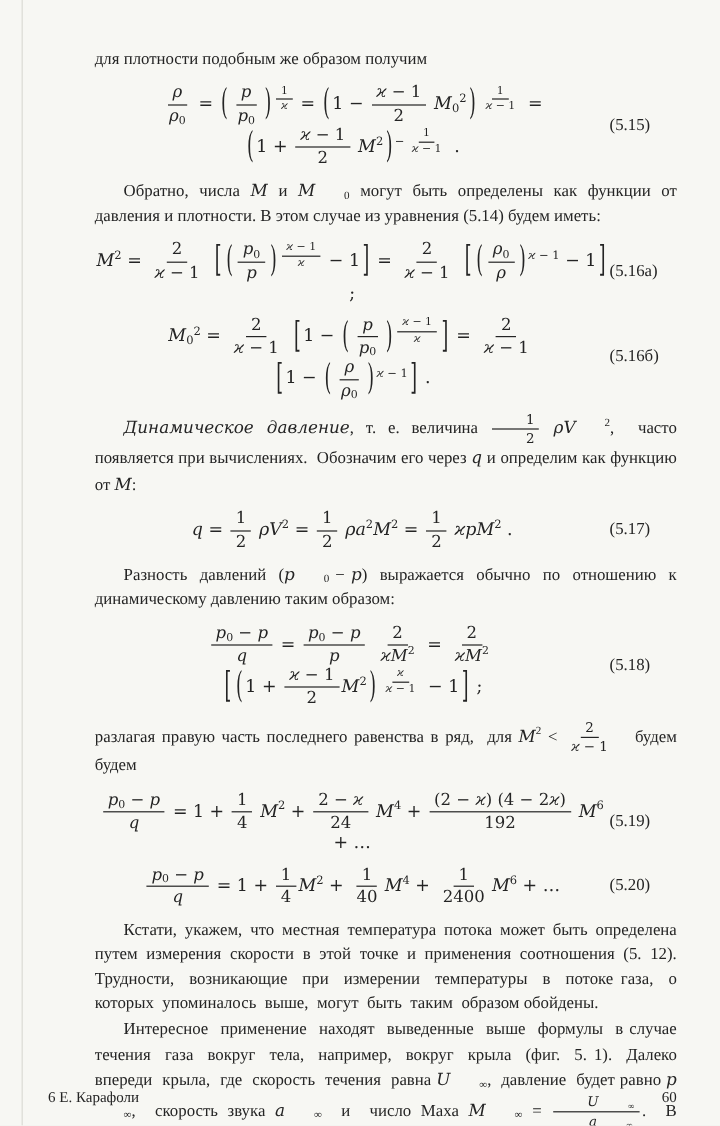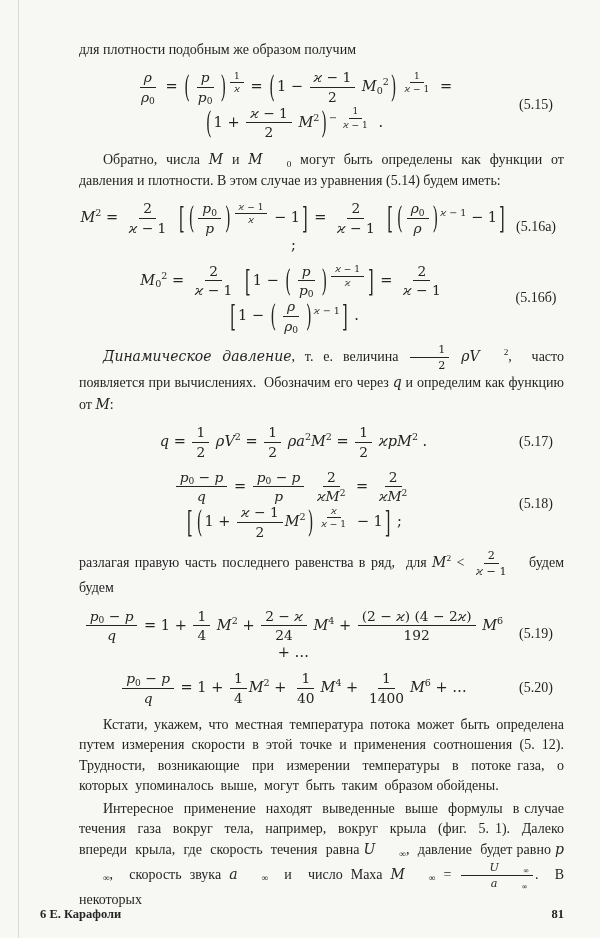--- a/index.html
+++ b/index.html
@@ -5,36 +5,36 @@
   html,body{margin:0;padding:0;}
   body{width:600px;background:#e9e9e5;font-family:"Liberation Serif",serif;}
   .page{width:600px;height:938px;background:#f7f7f3;color:#242424;box-sizing:border-box;
         position:relative;padding:38px 36px 18px 40px;overflow:hidden;}
   .gutter{position:absolute;left:18px;top:0;bottom:0;width:1px;background:rgba(60,60,50,0.15);}
   .content{position:relative;margin-left:39px;}
   .para{font-size:14px;line-height:1.46;text-align:justify;margin:2px 0;hyphens:auto;}
   .para.indent{text-indent:24px;}
   .eq{display:flex;align-items:center;margin:9px 0;}
   .formula{flex:1;text-align:center;font-family:"DejaVu Serif",serif;font-size:14.5px;line-height:1.25;}
-  .eqnum{width:56px;text-align:center;font-size:14px;white-space:nowrap;}
+  .eqnum{width:56px;text-align:left;font-size:14px;white-space:nowrap;}
   .run{white-space:pre-wrap;}
   .it{font-style:italic;font-family:"DejaVu Serif",serif;}
   span.sup{font-size:66%;vertical-align:0.6em;line-height:0;display:inline-block;}
   span.sub{font-size:66%;vertical-align:-0.25em;line-height:0;display:inline-block;}
   .frac{display:inline-flex;flex-direction:column;align-items:center;vertical-align:middle;
         margin:0 2px;font-size:0.95em;line-height:1.18;text-align:center;font-family:"DejaVu Serif",serif;}
   .para .frac{font-size:0.8em;}
   .num{display:block;padding:0 4px 1px;border-bottom:1px solid currentColor;}
   .den{display:block;padding:1px 4px 0;}
   .grp{display:inline-flex;align-items:center;vertical-align:middle;}
   .gi{display:inline;}
   .br{display:inline-block;font-family:"DejaVu Serif",serif;}
   .br.big{transform:scaleY(2.05);margin:0 2px;}
   .footer{position:absolute;left:40px;right:36px;bottom:16px;display:flex;
-          justify-content:space-between;font-size:12.5px;font-weight:bold;}
+          justify-content:space-between;font-size:12.5px;}
 </style>
 </head>
 <body>
 
 <div class="page">
   <div class="gutter"></div>
   <div class="content">
       <div class="para"><span class="run">для плотности подобным же образом получим</span></div>
       <div class="eq">
         <div class="formula"><span class="frac">
@@ -154,20 +154,21 @@
             <span class="den"><span class="run">2</span></span>
           </span><span class="run"> </span><span class="run it">ρ</span><span class="run it">V</span><span class="sup"><span class="run">2</span></span><span class="run"> = </span><span class="frac">
             <span class="num"><span class="run">1</span></span>
             <span class="den"><span class="run">2</span></span>
           </span><span class="run"> </span><span class="run it">ρ</span><span class="run it">a</span><span class="sup"><span class="run">2</span></span><span class="run it">M</span><span class="sup"><span class="run">2</span></span><span class="run"> = </span><span class="frac">
             <span class="num"><span class="run">1</span></span>
             <span class="den"><span class="run">2</span></span>
           </span><span class="run"> </span><span class="run it">ϰ</span><span class="run it">p</span><span class="run it">M</span><span class="sup"><span class="run">2</span></span><span class="run"> .</span></div>
         <div class="eqnum">(5.17)</div>
       </div>
+      <div class="para indent"><span class="run">Разность  давлений  (</span><span class="run it">p</span><span class="sub"><span class="run">0</span></span><span class="run"> − </span><span class="run it">p</span><span class="run">)  выражается  обычно  по  отношению  к  динамическому давлению таким образом:</span></div>
       <div class="eq">
         <div class="formula"><span class="frac">
             <span class="num"><span class="run it">p</span><span class="sub"><span class="run">0</span></span><span class="run"> − </span><span class="run it">p</span></span>
             <span class="den"><span class="run it">q</span></span>
           </span><span class="run"> = </span><span class="frac">
             <span class="num"><span class="run it">p</span><span class="sub"><span class="run">0</span></span><span class="run"> − </span><span class="run it">p</span></span>
             <span class="den"><span class="run it">p</span></span>
           </span><span class="run"> </span><span class="frac">
             <span class="num"><span class="run">2</span></span>
             <span class="den"><span class="run it">ϰ</span><span class="run it">M</span><span class="sup"><span class="run">2</span></span></span>
@@ -216,27 +217,27 @@
             <span class="num"><span class="run it">p</span><span class="sub"><span class="run">0</span></span><span class="run"> − </span><span class="run it">p</span></span>
             <span class="den"><span class="run it">q</span></span>
           </span><span class="run"> = 1 + </span><span class="frac">
             <span class="num"><span class="run">1</span></span>
             <span class="den"><span class="run">4</span></span>
           </span><span class="run it">M</span><span class="sup"><span class="run">2</span></span><span class="run"> + </span><span class="frac">
             <span class="num"><span class="run">1</span></span>
             <span class="den"><span class="run">40</span></span>
           </span><span class="run it">M</span><span class="sup"><span class="run">4</span></span><span class="run"> + </span><span class="frac">
             <span class="num"><span class="run">1</span></span>
-            <span class="den"><span class="run">1400</span></span>
+            <span class="den"><span class="run">2400</span></span>
           </span><span class="run it">M</span><span class="sup"><span class="run">6</span></span><span class="run"> + …</span></div>
         <div class="eqnum">(5.20)</div>
       </div>
       <div class="para indent"><span class="run">Кстати, укажем, что местная температура потока может быть определена путем измерения скорости в этой точке и применения соотношения (5. 12).  Трудности,  возникающие  при  измерении  температуры  в  потоке газа,  о  которых  упоминалось  выше,  могут  быть  таким  образом обойдены.</span></div>
       <div class="para indent"><span class="run">Интересное  применение  находят  выведенные  выше  формулы  в случае  течения  газа  вокруг  тела,  например,  вокруг  крыла  (фиг.  5. 1).  Далеко  впереди  крыла,  где  скорость  течения  равна </span><span class="run it">U</span><span class="sub"><span class="run">∞</span></span><span class="run">,  давление  будет равно </span><span class="run it">p</span><span class="sub"><span class="run">∞</span></span><span class="run">,  скорость звука </span><span class="run it">a</span><span class="sub"><span class="run">∞</span></span><span class="run">  и  число Маха </span><span class="run it">M</span><span class="sub"><span class="run">∞</span></span><span class="run"> = </span><span class="frac">
           <span class="num"><span class="run it">U</span><span class="sub"><span class="run">∞</span></span></span>
           <span class="den"><span class="run it">a</span><span class="sub"><span class="run">∞</span></span></span>
         </span><span class="run">.  В некоторых</span></div>
     </div>
   <div class="footer">
     <span>6 Е. Карафоли</span>
-    <span>81</span>
+    <span>60</span>
   </div>
 </div>
 
 </body></html>

